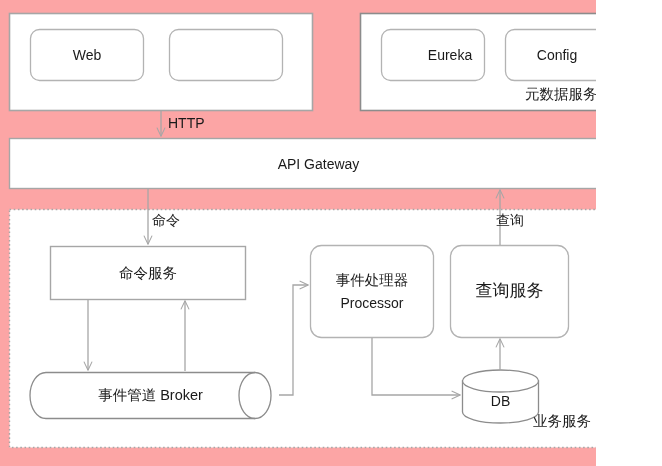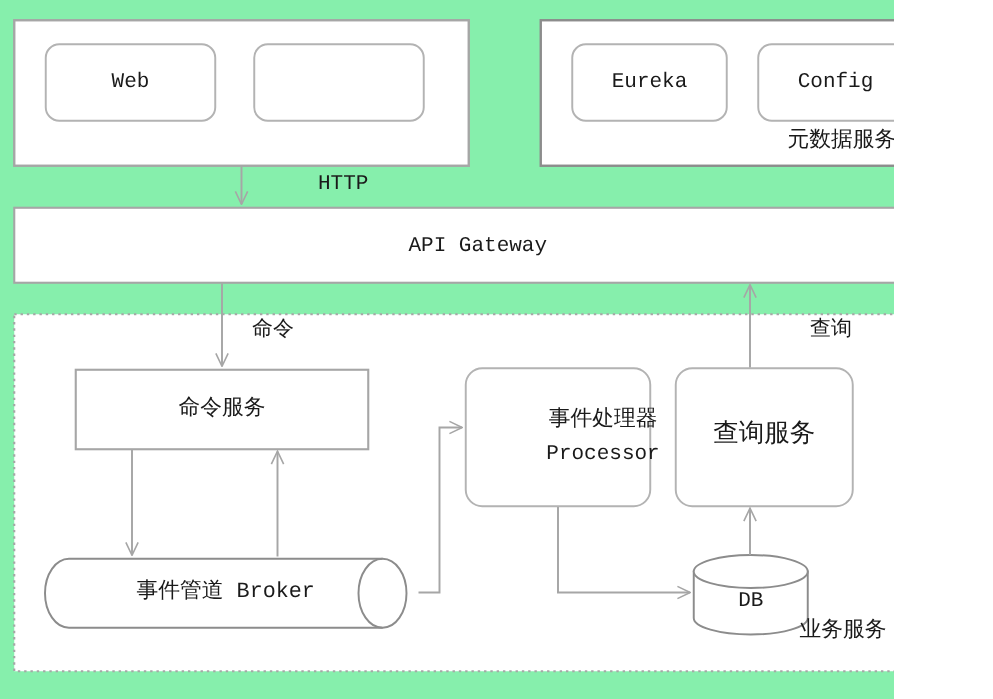--- a/index.html
+++ b/index.html
@@ -4,22 +4,22 @@
 <style>
   html, body {
     margin: 0;
     padding: 0;
     background: #ffffff;
   }
   #canvas {
     position: relative;
     width: 596px;
     height: 466px;
-    background: #86efac;
-    font-family: Liberation Mono, monospace;
+    background: #fca5a5;
+    font-family: Liberation Sans, sans-serif;
     overflow: hidden;
   }
   #canvas svg.layer {
     position: absolute;
     left: 0;
     top: 0;
     width: 662px;
     height: 466px;
     overflow: visible;
   }
@@ -104,58 +104,58 @@
 
     <path d="M 372 338 L 372 395 L 460 395" fill="none" stroke="#a6a6a6" stroke-width="1.3" marker-end="url(#ah)"></path>
 
     <path d="M 500 370 L 500 339" fill="none" stroke="#a6a6a6" stroke-width="1.3" marker-end="url(#ah)"></path>
   </svg>
 
   <div class="centerbox" style="left:30px; top:29px; width:114px; height:52px;">
     <span>Web</span>
   </div>
 
-  <div class="centerbox" style="left:381px; top:29px; width:104px; height:52px;">
+  <div class="centerbox" style="left:381px; top:29px; width:104px; height:52px;padding-left:17px;">
     <span>Eureka</span>
   </div>
   <div class="centerbox" style="left:505px; top:29px; width:104px; height:52px;">
     <span>Config</span>
   </div>
 
   <div class="lbl cn" style="left:525px; top:86px; width:95px; text-align:left;">元数据服务</div>
 
 
   <div class="lbl cn" style="left:533px; top:413px; width:85px; text-align:left;">业务服务</div>
 
   <div class="centerbox" style="left:9px; top:139px; width:619px; height:50px;">
     <span>API Gateway</span>
   </div>
 
   <div class="centerbox" style="left:50px; top:246px; width:196px; height:54px; font-size:14.5px;">
     <span>命令服务</span>
   </div>
 
-  <div class="centerbox" style="left:310px; top:245px; width:124px; height:93px;padding-left:30px;">
+  <div class="centerbox" style="left:310px; top:245px; width:124px; height:93px;">
     <span style="font-size:14.5px;">事件处理器</span>
     <span style="font-size:14px; margin-top:4px;">Processor</span>
   </div>
 
   <div class="centerbox" style="left:450px; top:245px; width:119px; height:93px; font-size:17px;">
     <span>查询服务</span>
   </div>
 
   <div class="centerbox" style="left:46px; top:372px; width:209px; height:47px; font-size:14.5px;">
     <span>事件管道 Broker</span>
   </div>
 
   <div class="centerbox" style="left:462px; top:384px; width:77px; height:34px;">
     <span>DB</span>
   </div>
 
-  <div class="lbl edge" style="left:168px; top:115px; width:80px; text-align:left;margin-left:44px;">HTTP</div>
+  <div class="lbl edge" style="left:168px; top:115px; width:80px; text-align:left;">HTTP</div>
 
-  <div class="lbl edge cn" style="left:152px; top:212px; width:60px; text-align:center;">命令</div>
+  <div class="lbl edge cn" style="left:152px; top:212px; width:60px; text-align:left;">命令</div>
 
-  <div class="lbl edge cn" style="left:508px; top:212px; width:60px; text-align:right;">查询</div>
+  <div class="lbl edge cn" style="left:480px; top:212px; width:60px; text-align:center;">查询</div>
 
   <div class="lbl edge cn" style="left:607px; top:242px; width:44px; text-align:right;">注册</div>
 
 </div>
 
 </body></html>

